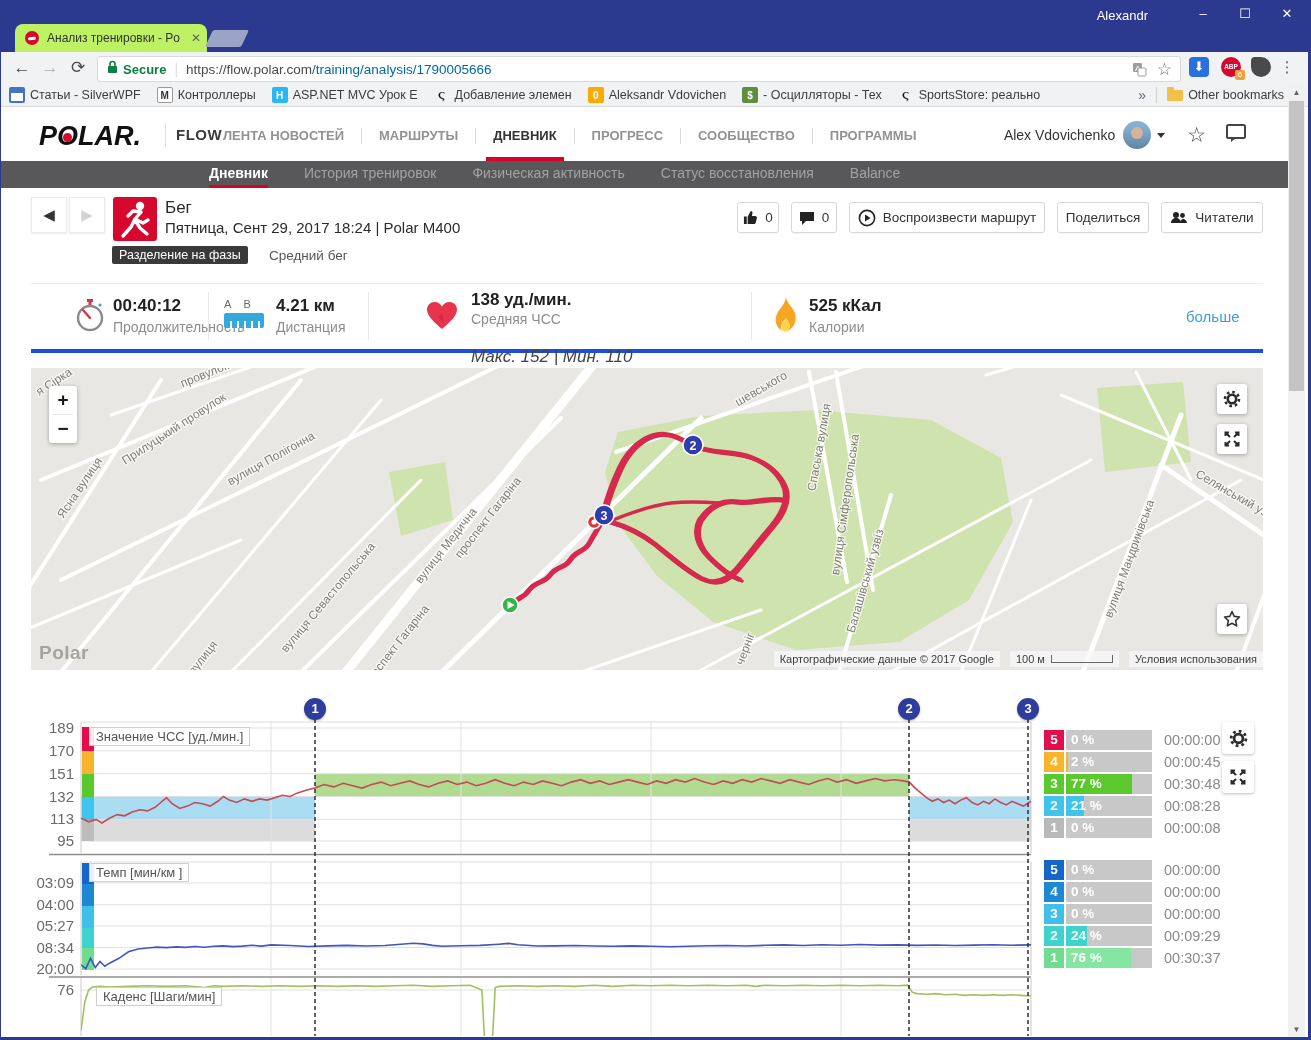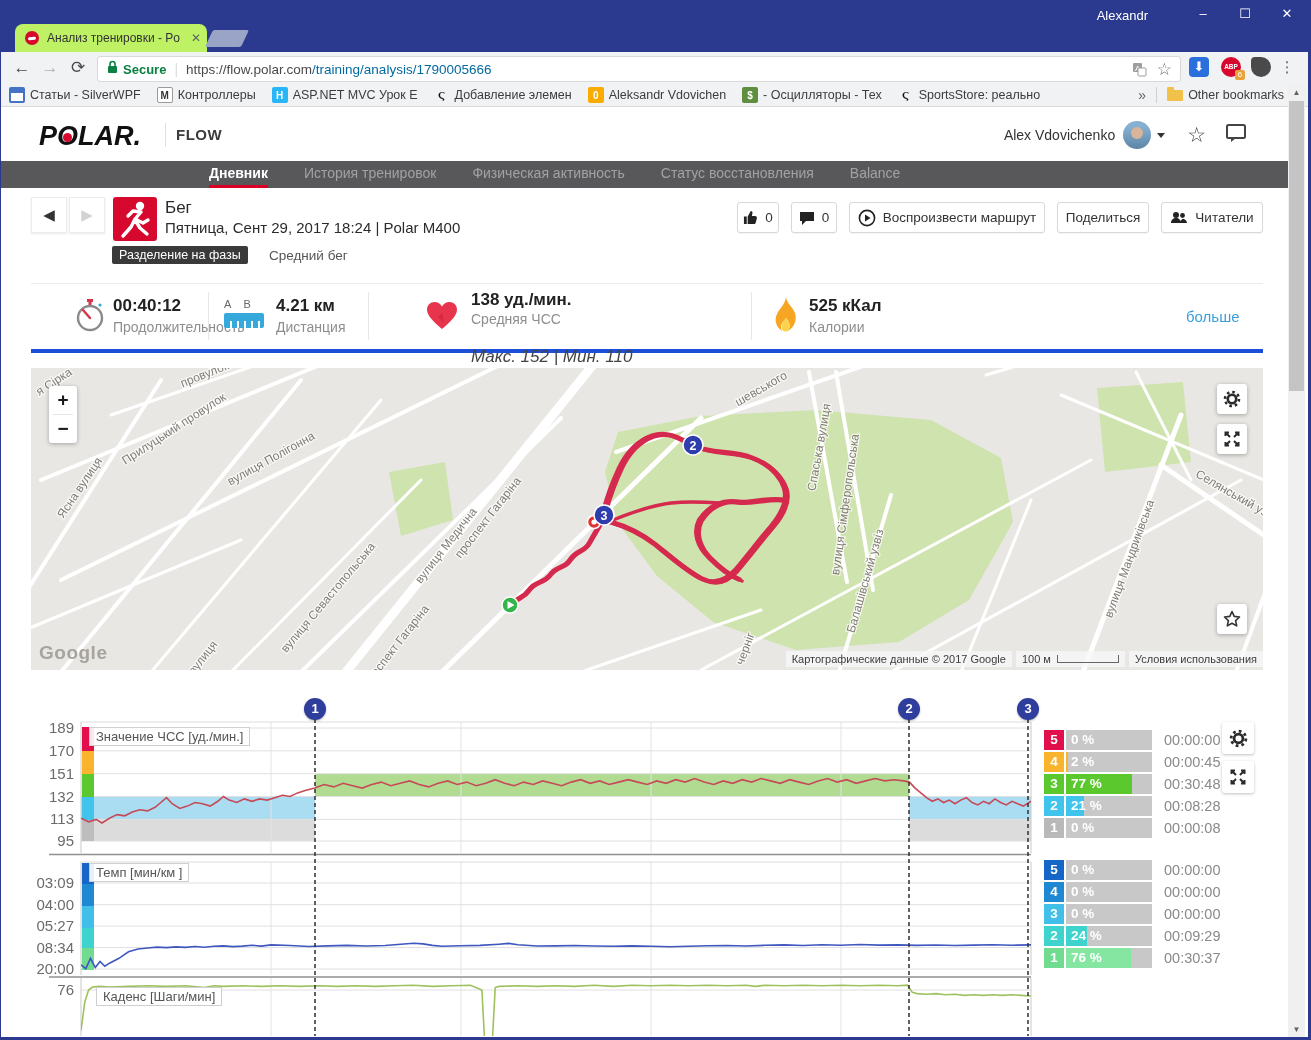--- a/index.html
+++ b/index.html
@@ -84,21 +84,21 @@
   .sl{font-size:14px;color:#8e8e8e;margin-top:3px;}
   .sm{font-size:17px;color:#444;margin-top:20px;font-style:italic;}
   #more-link{position:absolute;left:1155px;top:24px;font-size:15px;color:#3aa0dc;}
   
   #map{position:absolute;left:30px;top:368px;width:1232px;height:302px;background:#e8e7e4;overflow:hidden;}
   .mapbtn{position:absolute;width:30px;height:30px;background:#fff;border-radius:3px;box-shadow:0 1px 4px rgba(0,0,0,.3);display:flex;align-items:center;justify-content:center;}
   #zoomctl{position:absolute;left:18px;top:18px;width:28px;height:57px;background:#fff;border-radius:3px;box-shadow:0 1px 4px rgba(0,0,0,.3);}
   #zoomctl .z{height:28px;text-align:center;line-height:28px;font-size:19px;font-weight:bold;color:#1a1a1a;}
   #zoomctl .zd{height:1px;background:#e6e6e6;margin:0 4px;}
   #map-attr{position:absolute;right:0;bottom:3px;height:16px;display:flex;align-items:center;font-size:11px;color:#3c3c3c;}
-  #map-attr .cell{background:rgba(248,248,248,.8);padding:1px 6px;margin-left:4px;height:14px;display:flex;align-items:center;}
+  #map-attr .cell{background:rgba(248,248,248,.8);padding:1px 6px;margin-left:10px;height:14px;display:flex;align-items:center;}
   #scalebar{display:inline-block;width:60px;height:7px;border:1px solid #666;border-top:none;margin-left:6px;}
   #gmlogo{position:absolute;left:8px;bottom:6px;font-size:19px;font-weight:bold;color:#a7a39d;letter-spacing:.5px;}
   
   #charts-svg{position:absolute;left:0;top:690px;}
   .pcircle{position:absolute;top:698px;width:22px;height:22px;border-radius:50%;background:#2f3d9c;color:#fff;font-size:13px;font-weight:bold;text-align:center;line-height:22px;box-shadow:0 1px 2px rgba(0,0,0,.3);}
   .legend{position:absolute;background:rgba(255,255,255,.9);border:1px solid #cfcfcf;font-size:13px;color:#555;padding:1px 6px;white-space:nowrap;}
   .ztable{position:absolute;left:1043px;}
   .zrow{display:flex;height:20px;margin-bottom:2px;align-items:center;}
   .znum{width:20px;height:20px;color:#fff;font-weight:bold;font-size:13.5px;text-align:center;line-height:20px;}
   .zbar{width:86px;height:20px;background:#c8c8c8;position:relative;margin-left:2px;}
@@ -193,20 +193,33 @@
     <span class="bm" style="margin-right:24px;">
         <span class="ic-folder"></span>
         <span>Other bookmarks</span>
       </span>
   </div>
 
   <div id="pheader">
     <div id="plogo"><span>P</span><span class="oo"><span>O</span><span class="dot"></span></span><span>LAR.</span></div>
     <div id="plogo-sep"></div>
     <div id="pflow">FLOW</div>
+    <div id="pnav">
+      <span class="pnav-item">ЛЕНТА НОВОСТЕЙ</span>
+        <span class="pnav-div"></span>
+      <span class="pnav-item">МАРШРУТЫ</span>
+        <span class="pnav-div"></span>
+      <span class="pnav-item active">ДНЕВНИК</span>
+        <span class="pnav-div"></span>
+      <span class="pnav-item">ПРОГРЕСС</span>
+        <span class="pnav-div"></span>
+      <span class="pnav-item">СООБЩЕСТВО</span>
+        <span class="pnav-div"></span>
+      <span class="pnav-item">ПРОГРАММЫ</span>
+    </div>
     <div id="puser">
       <span class="uname">Alex Vdovichenko</span>
       <span id="avatar"></span>
       <span id="caret"></span>
       <span id="hstar">☆</span>
       <span id="hchat">
         <svg width="20" height="18" viewBox="0 0 20 18">
             <rect x="1" y="1" width="18" height="13" rx="1.5" fill="none" stroke="#444" stroke-width="2"></rect>
             <path d="M5 14 v4 l5 -4" fill="#444"></path>
           </svg>
@@ -412,21 +425,21 @@
     <div class="mapbtn" style="right:16px;top:56px;">
       <svg width="16" height="16" viewBox="0 0 16 16" stroke="#2b2b2b" stroke-width="2" fill="none">
           <path d="M6 6 L1.5 1.5 M1.5 5 V1.5 H5 M10 6 L14.5 1.5 M11 1.5 h3.5 V5 M6 10 L1.5 14.5 M1.5 11 v3.5 H5 M10 10 L14.5 14.5 M14.5 11 v3.5 H11"></path>
         </svg>
     </div>
     <div class="mapbtn" style="right:16px;top:236px;">
       <svg width="18" height="18" viewBox="0 0 18 18">
           <path d="M9 1.5 L11.2 6.4 L16.5 7 L12.6 10.6 L13.7 15.9 L9 13.2 L4.3 15.9 L5.4 10.6 L1.5 7 L6.8 6.4 z" fill="none" stroke="#333" stroke-width="1.6" stroke-linejoin="round"></path>
         </svg>
     </div>
-    <div id="gmlogo">Google</div>
+    <div id="gmlogo">Polar</div>
     <div id="map-attr">
       <span class="cell">Картографические данные © 2017 Google</span>
       <span class="cell">
           <span>100 м</span>
           <span id="scalebar"></span>
         </span>
       <span class="cell">Условия использования</span>
     </div>
   </div>
 

